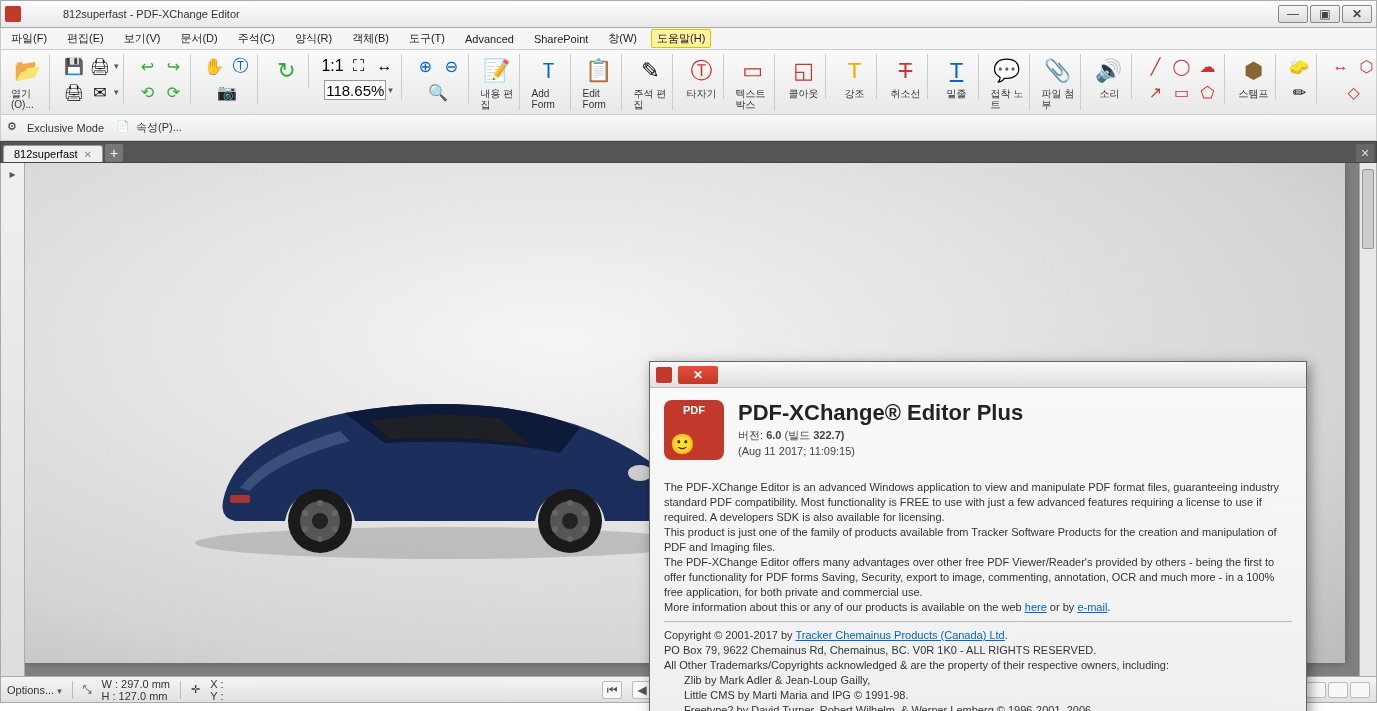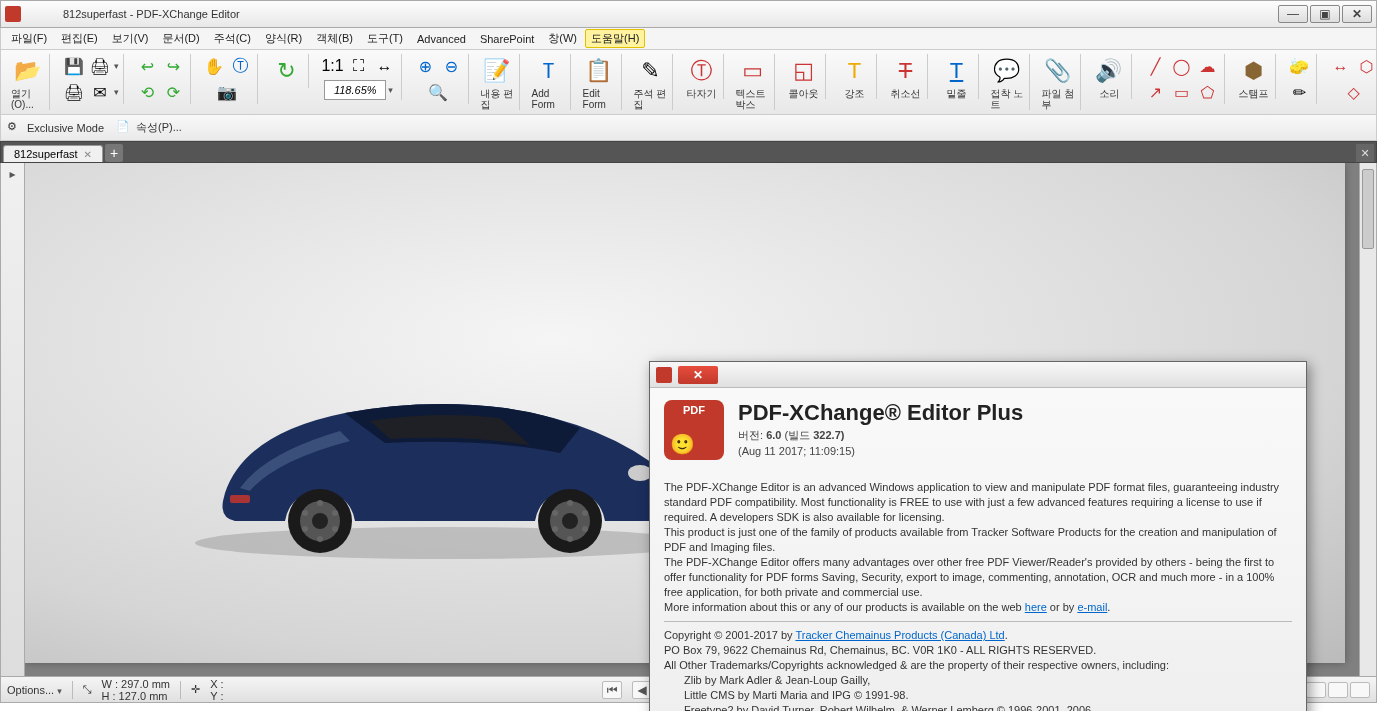--- a/index.html
+++ b/index.html
@@ -5,33 +5,33 @@
 * { margin:0; padding:0; box-sizing:border-box; font-family:"Segoe UI","Malgun Gothic",sans-serif; font-size:11px; }
 body { background:#fff; width:1377px; height:711px; overflow:hidden; position:relative; }
 
 .titlebar { height:28px; background:linear-gradient(#fdfdfd,#e8e8e8); border:1px solid #aaa; display:flex; align-items:center; padding:0 4px; }
 .titlebar .icon { width:16px; height:16px; background:#c0392b; margin-right:6px; border-radius:2px; }
 .titlebar .title { flex:1; color:#333;padding-left:36px; }
 .winbtns { display:flex; gap:2px; }
 .winbtn { width:30px; height:18px; border:1px solid #888; background:linear-gradient(#f5f5f5,#ddd); border-radius:2px; display:flex; align-items:center; justify-content:center; font-size:12px; color:#444; }
 .winbtn.close-x { font-weight:bold; }
 
-.menubar { height:22px; background:#f5f5f5; border:1px solid #ccc; border-top:none; display:flex; align-items:center; padding:0 4px; gap:2px; }
+.menubar { height:22px; background:#f5f5f5; border:1px solid #ccc; border-top:none; display:flex; align-items:center; padding:0 4px; gap:8px; }
 .menuitem { padding:2px 6px; color:#222; cursor:default; }
 .menuitem.highlight { background:#fff3a0; border:1px solid #e0c000; border-radius:2px; padding:1px 5px; }
 
 .toolbar { background:linear-gradient(#fafafa,#e8e8e8); border:1px solid #ccc; border-top:none; padding:4px 6px; display:flex; align-items:flex-start; gap:8px; }
 .toolgroup { display:flex; flex-direction:column; align-items:center; gap:2px; padding:0 4px; border-right:1px solid #ccc; }
 .toolgroup:last-child { border-right:none; }
 .toolbtns-row { display:flex; gap:2px; align-items:center; }
 .toolbtn { width:24px; height:24px; display:flex; align-items:center; justify-content:center; border:1px solid transparent; border-radius:2px; font-size:16px; }
 .toolbtn.big { width:34px; height:34px; font-size:22px; }
 .toolbigcol { display:flex; flex-direction:column; align-items:center; gap:0; }
 .toollabel { font-size:10px; color:#333; text-align:left; line-height:11px; }
-.zoom-input { width:62px; height:20px; border:1px solid #999; background:#fff; text-align:center; font-size:11px;font-style:italic; }
+.zoom-input { width:62px; height:20px; border:1px solid #999; background:#fff; text-align:center; font-size:15px; }
 .littlearrow { font-size:9px; color:#555; }
 
 .secondbar { height:26px; background:linear-gradient(#f8f8f8,#eaeaea); border:1px solid #ccc; border-top:none; display:flex; align-items:center; padding:2px 6px; gap:12px; }
 .sb-item { display:flex; align-items:center; gap:4px; color:#333; }
 .sb-icon { width:16px; height:16px; display:inline-block; }
 
 .tabstrip { height:22px; background:#555; display:flex; align-items:flex-end; padding:0 2px; border:1px solid #444; }
 .doctab { background:#f0f0f0; border:1px solid #999; border-bottom:none; padding:2px 10px; display:flex; align-items:center; gap:6px; border-radius:3px 3px 0 0; margin-right:2px; }
 .doctab .x { color:#888; font-size:10px; }
 .addtab { width:18px; height:18px; background:#777; color:#fff; display:flex; align-items:center; justify-content:center; border-radius:2px; font-size:14px; }

